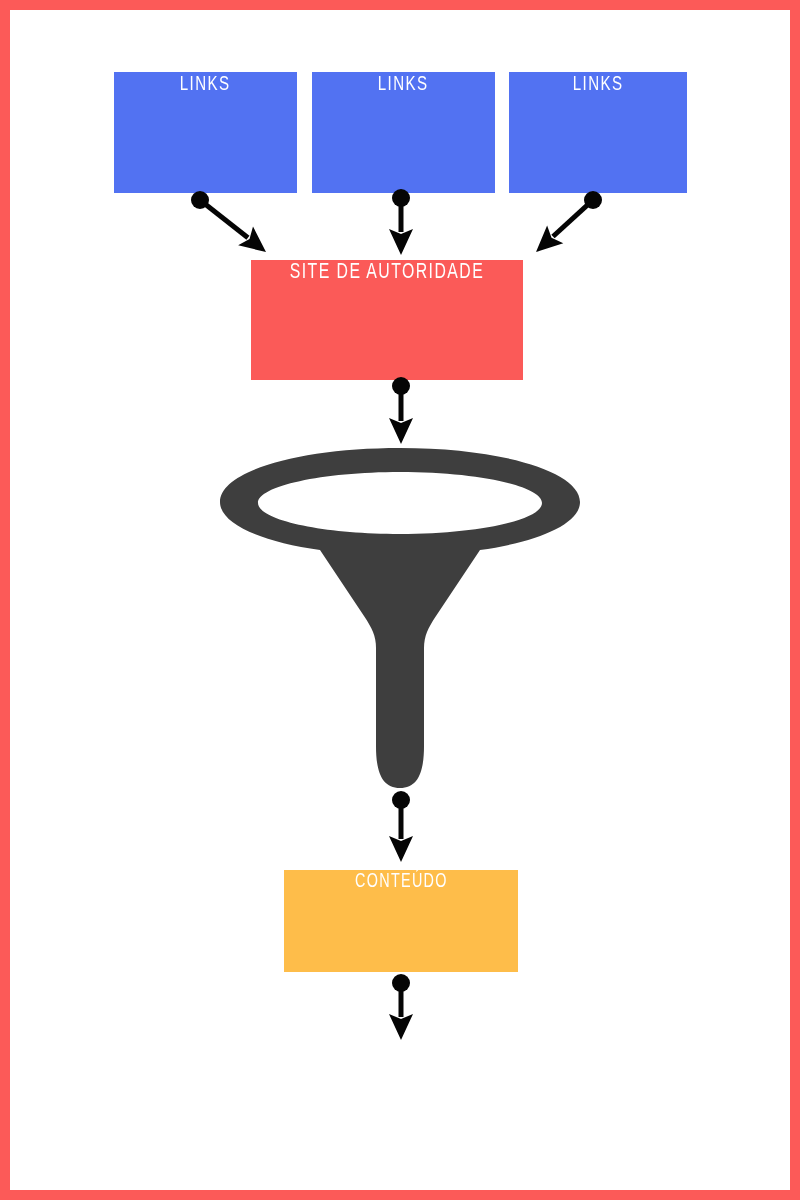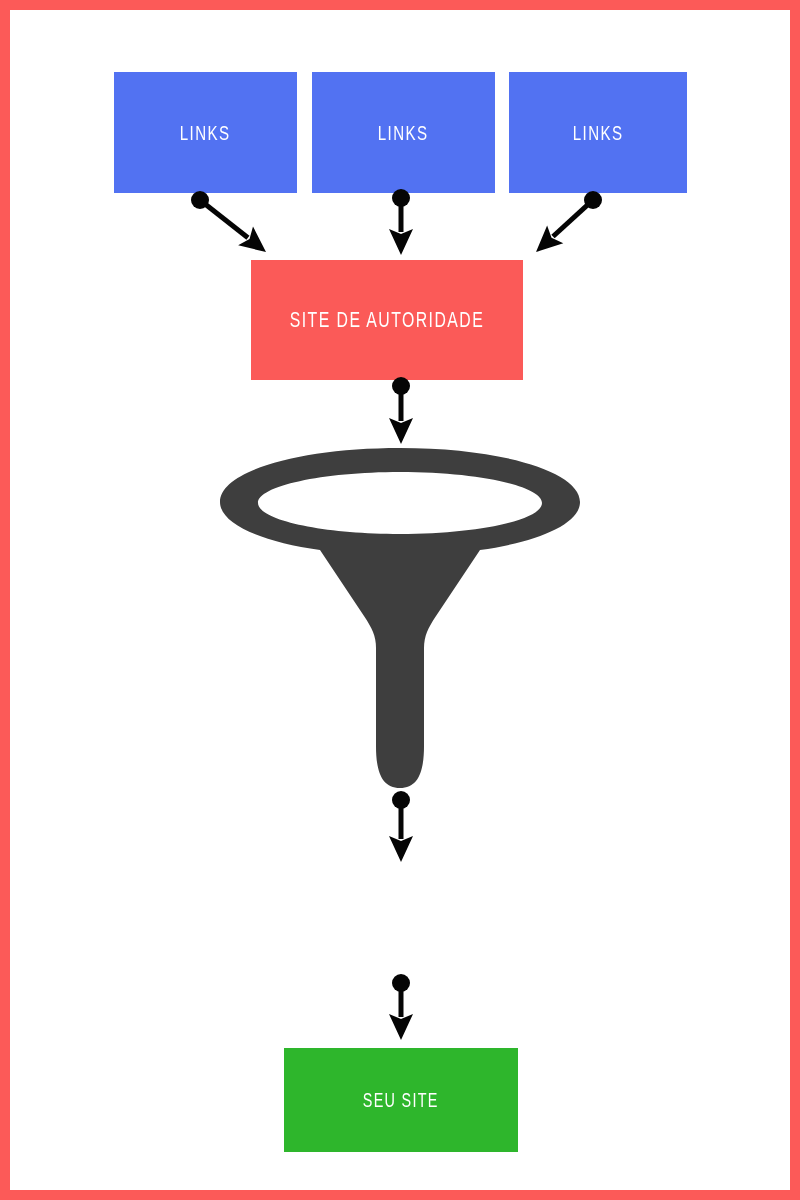--- a/index.html
+++ b/index.html
@@ -22,21 +22,20 @@
     width: 800px; height: 1200px;
     box-sizing: border-box;
     border: 10px solid #fc5a58;
     background: transparent;
     pointer-events: none;
   }
   .node-box {
     position: absolute;
     box-sizing: border-box;
     display: flex;
-    align-items: center;
     justify-content: center;
   }
   .node-label {
     color: #ffffff;
     font-family: "Liberation Sans Narrow", "Liberation Sans", sans-serif;
     font-weight: 400;
     letter-spacing: 0.09em;
     text-transform: uppercase;
     transform: scaleX(0.72);
     transform-origin: center center;
@@ -88,24 +87,24 @@
       Z
       M 182 26
       C 104 26 40 40 40 57
       C 40 74 104 88 182 88
       C 260 88 324 74 324 57
       C 324 40 260 26 182 26
       Z
     " fill-rule="evenodd" fill="#3e3e3e"></path>
   </svg>
 
+  <div class="node-box" id="node-conteudo" style="left: 284px; top: 870px; width: 234px; height: 102px; background: rgb(254, 189, 74);">
+    <span class="node-label" style="font-size: 20px; color: rgb(255, 255, 255);">CONTEÚDO</span>
+  </div>
 
-  <div class="node-box" id="node-seu-site" style="left: 284px; top: 1048px; width: 234px; height: 104px; background: rgb(46, 182, 44);">
-    <span class="node-label" style="font-size: 20px; color: rgb(255, 255, 255);">SEU SITE</span>
-  </div>
 
   <svg class="arrow-svg" id="arrow-links1-to-authority" width="126" height="112" viewBox="0 0 126 112" style="left: 170px; top: 170px;">
       <line x1="32.82777002001913" y1="32.227940015772646" x2="77.93369153876668" y2="67.76593878811921" stroke="#050505" stroke-width="5"></line>
       <polygon points="96,82 68.15074980284191,75.33522217503909 79.50467488322175,69.00368324132623 83.00368324132623,56.483422041578244" fill="#050505"></polygon>
       <circle cx="30" cy="30" r="9" fill="#050505"></circle>
     </svg>
   <svg class="arrow-svg" id="arrow-links2-to-authority" width="60" height="117" viewBox="0 0 60 117" style="left: 371px; top: 168px;">
       <line x1="30" y1="33.6" x2="30" y2="64" stroke="#050505" stroke-width="5"></line>
       <polygon points="30,87 18,61 30,66 42,61" fill="#050505"></polygon>
       <circle cx="30" cy="30" r="9" fill="#050505"></circle>

